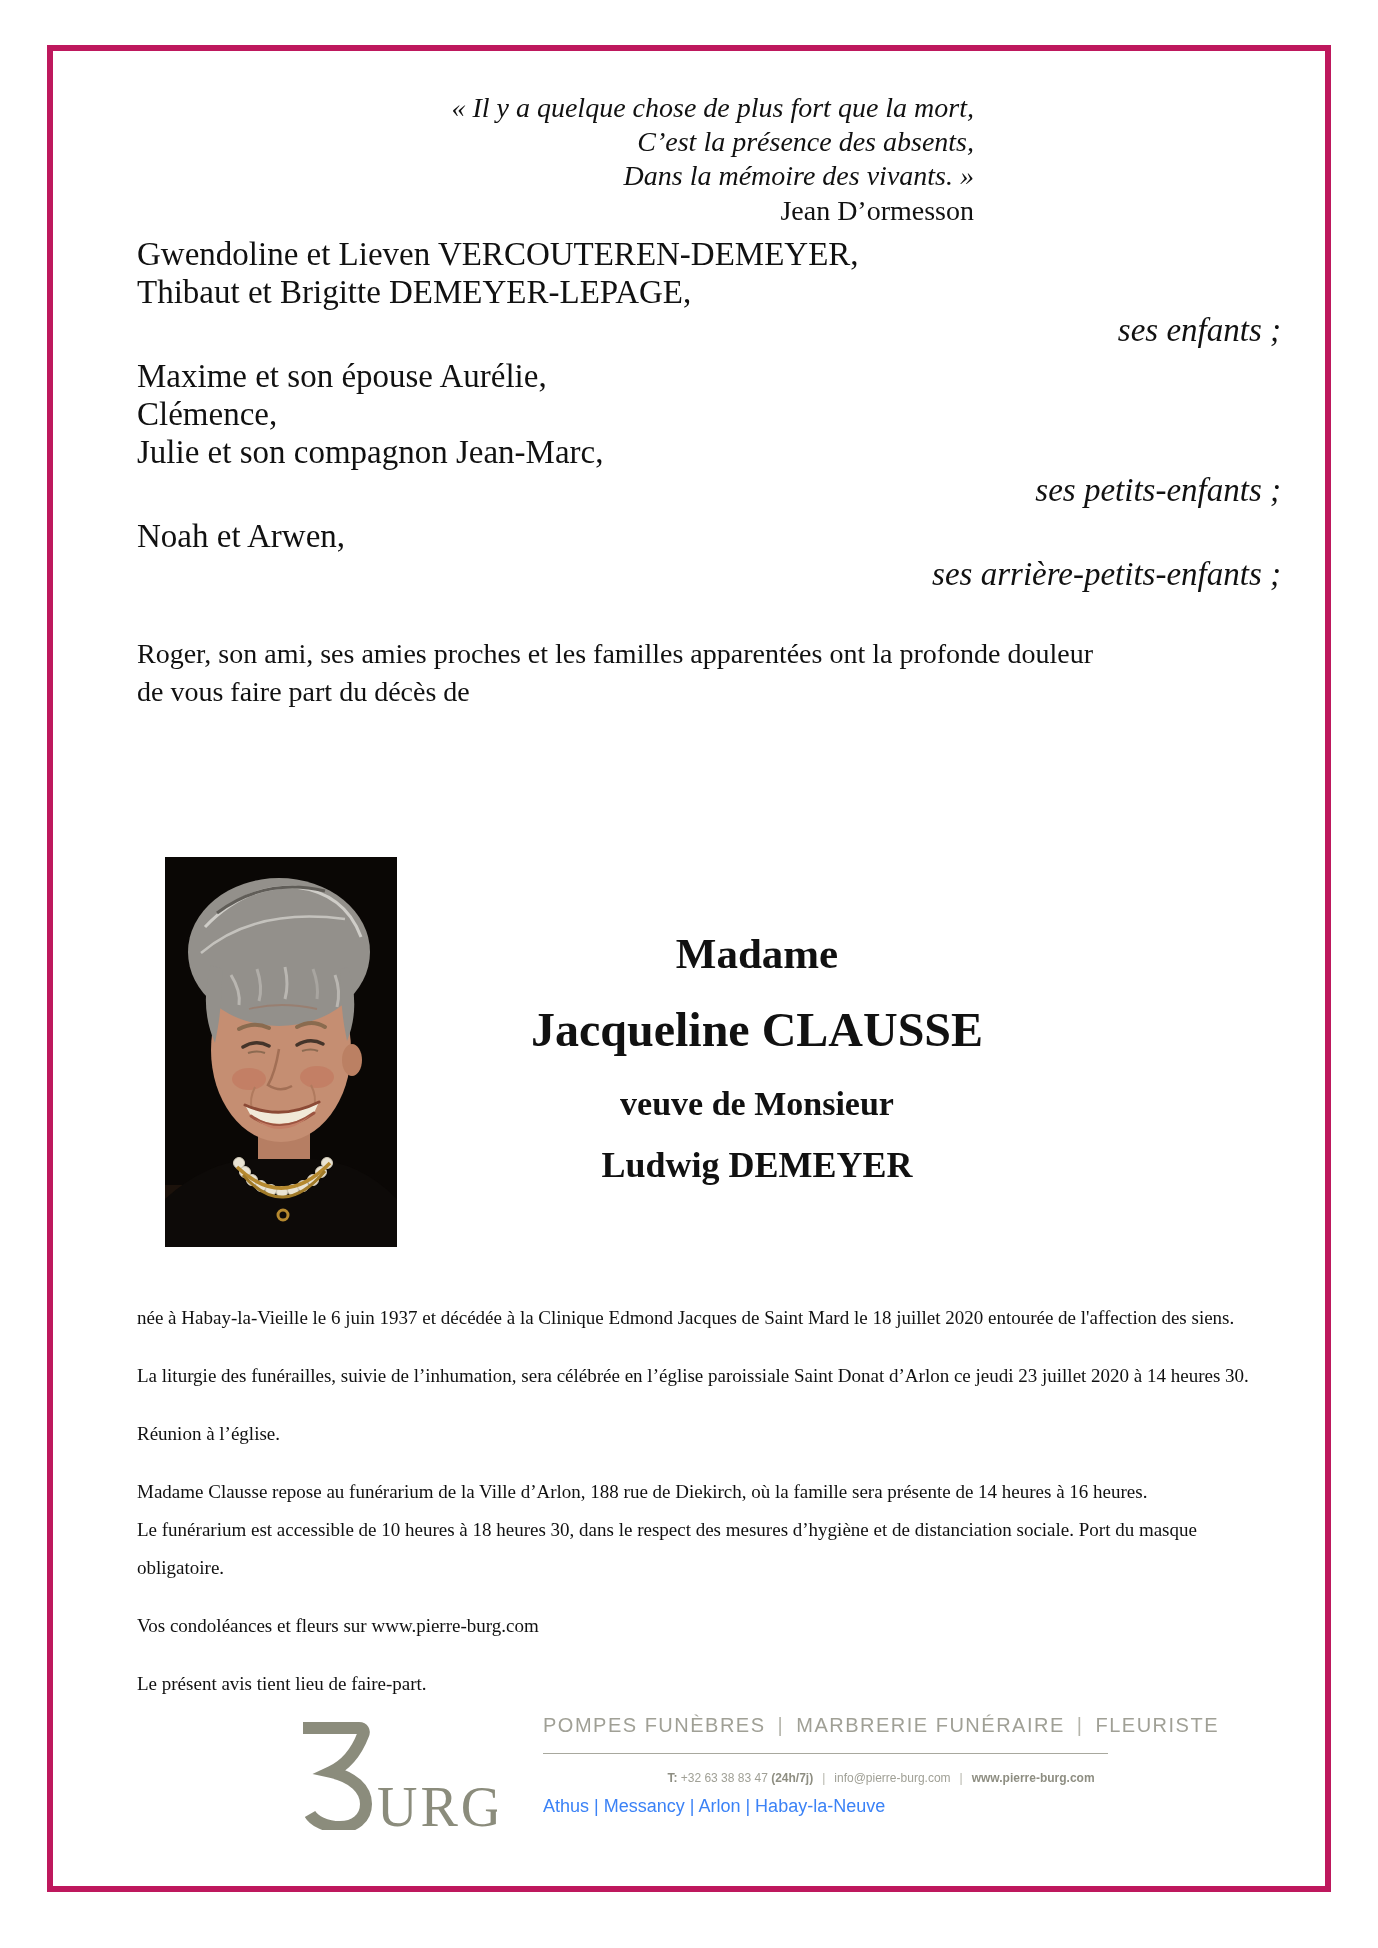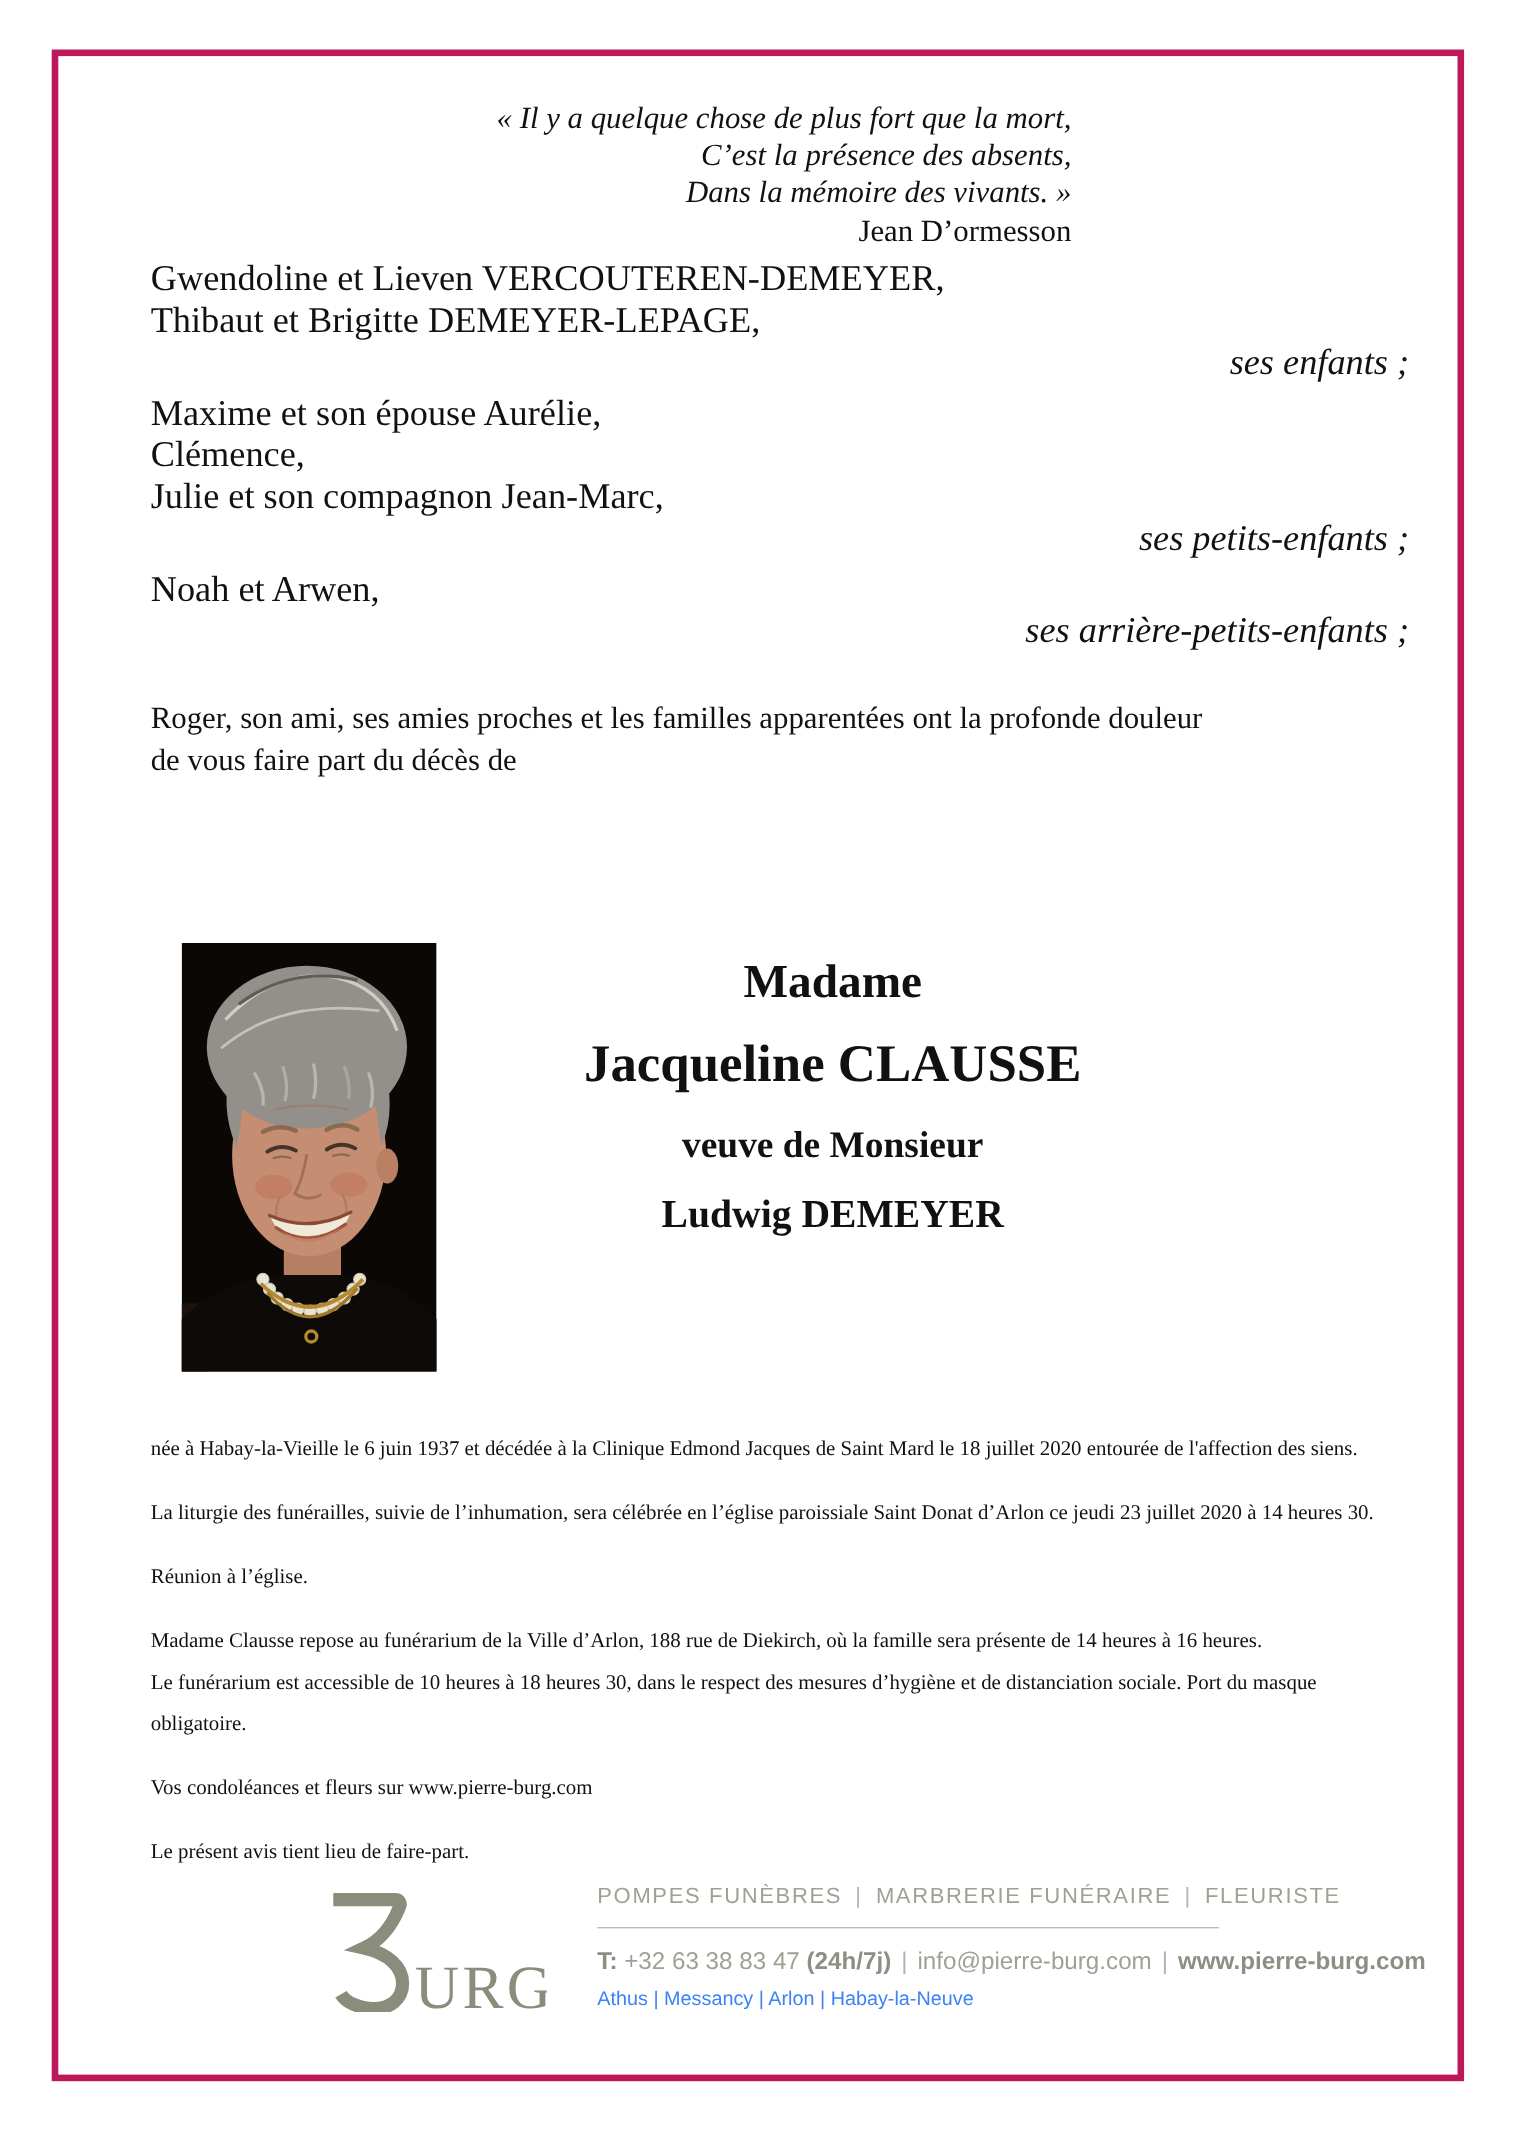--- a/index.html
+++ b/index.html
@@ -59,21 +59,21 @@
   .announcement {
     margin-top: 42px;
     font-size: 28px;
     line-height: 38px;
     white-space: pre-line;
   }
   
   .portrait-row {
     margin-top: 146px;
     display: flex;
-    align-items: flex-start;
+    align-items: center;
   }
   .photo-frame {
     flex: none;
     margin-left: 28px;
     width: 232px;
     height: 390px;
     overflow: hidden;
   }
   .name-block {
     width: 720px;
@@ -114,23 +114,24 @@
     white-space: nowrap;
   }
   .services-line .sep { margin: 0 12px; color: #b4b4aa; }
   .divider-line {
     height: 1px;
     width: 565px;
     background: #a8a89e;
     margin: 16px 0 17px 0;
   }
   .contact-line {
-    font-size: 22px;
+    font-size: 12px;
     color: #a0a096;
     white-space: nowrap;
+    text-align: center;
   }
   .contact-line .bold { font-weight: bold; color: #8e8e82; }
   .contact-line .sep { margin: 0 9px; color: #b4b4aa; }
   .locations-line {
     font-size: 18px;
     margin-top: 11px;
     color: #3b82f6;
     white-space: nowrap;
   }
 </style>

